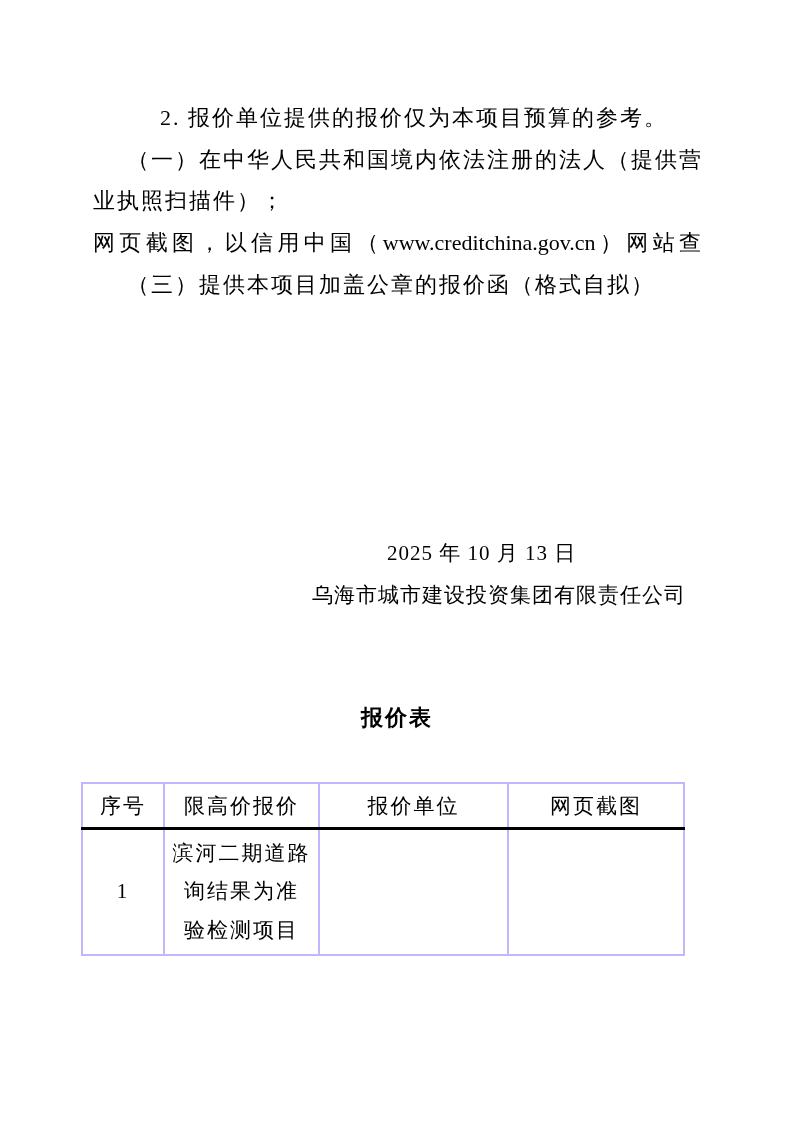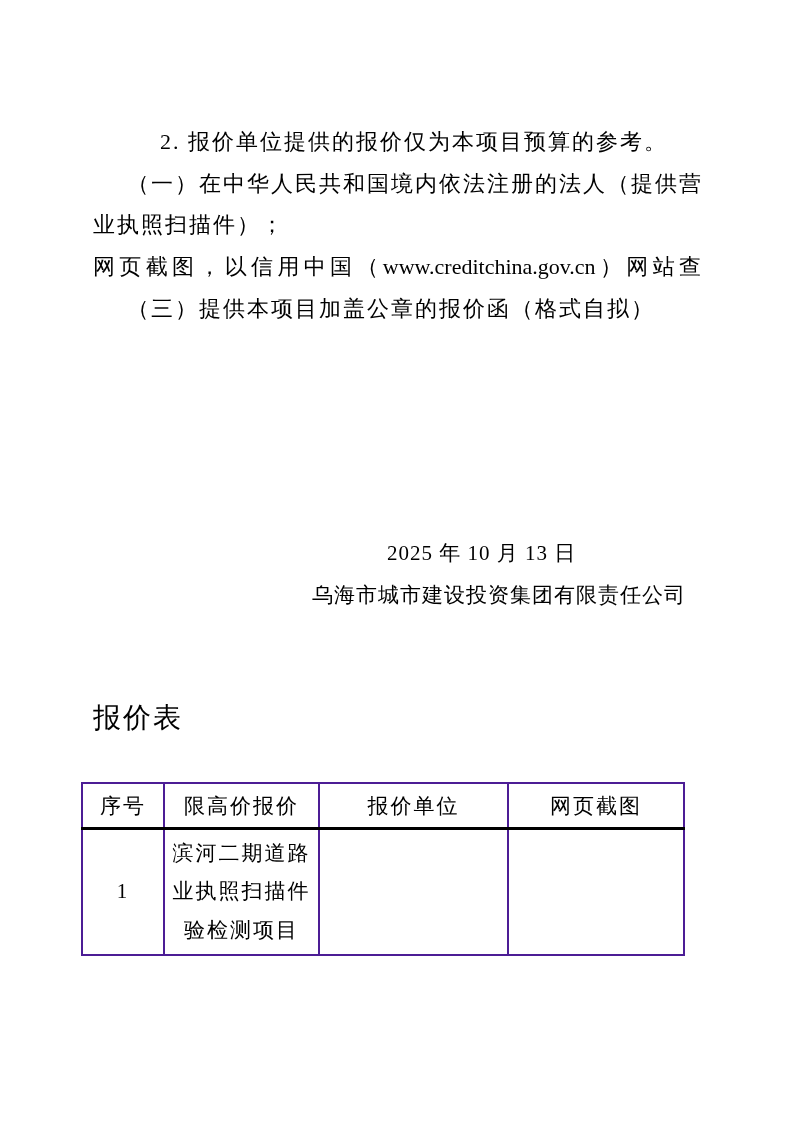--- a/index.html
+++ b/index.html
@@ -18,21 +18,21 @@
     top: 97px;
     width: 608px;
     font-size: 22px;
   }
   .line {
     display: block;
     height: 41.7px;
     line-height: 41.7px;
     letter-spacing: 2px;
   }
-  .l-indent-lg { padding-left: 67px; margin-top: 24px; }
+  .l-indent-lg { padding-left: 67px; }
   .l-indent-sm { padding-left: 34px; }
   .l-bold { font-weight: bold; }
   .l-just {
     letter-spacing: 0;
     text-align: justify;
     text-align-last: justify;
     text-justify: inter-character;
   }
   .l-just.l-indent-sm { padding-left: 0; text-indent: 34px; }
   .sig-line {
@@ -42,36 +42,36 @@
     letter-spacing: 1px;
     white-space: nowrap;
   }
   .sig-date { left: 387px; top: 532px; }
   .sig-company { left: 312px; top: 574px; }
   .table-title {
     position: absolute;
     left: 93px;
     top: 697px;
     width: 608px;
-    text-align: left;
-    font-weight: normal;
-    font-size: 28px;
+    text-align: center;
+    font-weight: bold;
+    font-size: 22px;
     line-height: 42px;
     letter-spacing: 2px;
   }
   table.quote {
     position: absolute;
     left: 81px;
     top: 782px;
     width: 602px;
     border-collapse: collapse;
     table-layout: fixed;
   }
   table.quote th, table.quote td {
-    border: 2px solid #4c1d95;
+    border: 2px solid #c4b5fd;
     text-align: center;
     vertical-align: middle;
     font-size: 21px;
     letter-spacing: 2px;
     font-weight: normal;
     padding: 0;
     margin-left: 21px;
   }
   table.quote thead th { height: 43px; border-bottom: 3px solid #000000; }
   table.quote tbody tr { height: 126px; }
@@ -108,21 +108,21 @@
         <th>限高价报价</th>
         <th>报价单位</th>
         <th>网页截图</th>
       </tr>
     </thead>
     <tbody>
       <tr>
         <td>1</td>
         <td>
           <div class="name-line">滨河二期道路</div>
-          <div class="name-line">业执照扫描件</div>
+          <div class="name-line">询结果为准</div>
           <div class="name-line">验检测项目</div>
         </td>
         <td></td>
         <td></td>
       </tr>
     </tbody>
   </table>
 
 </div>
 

